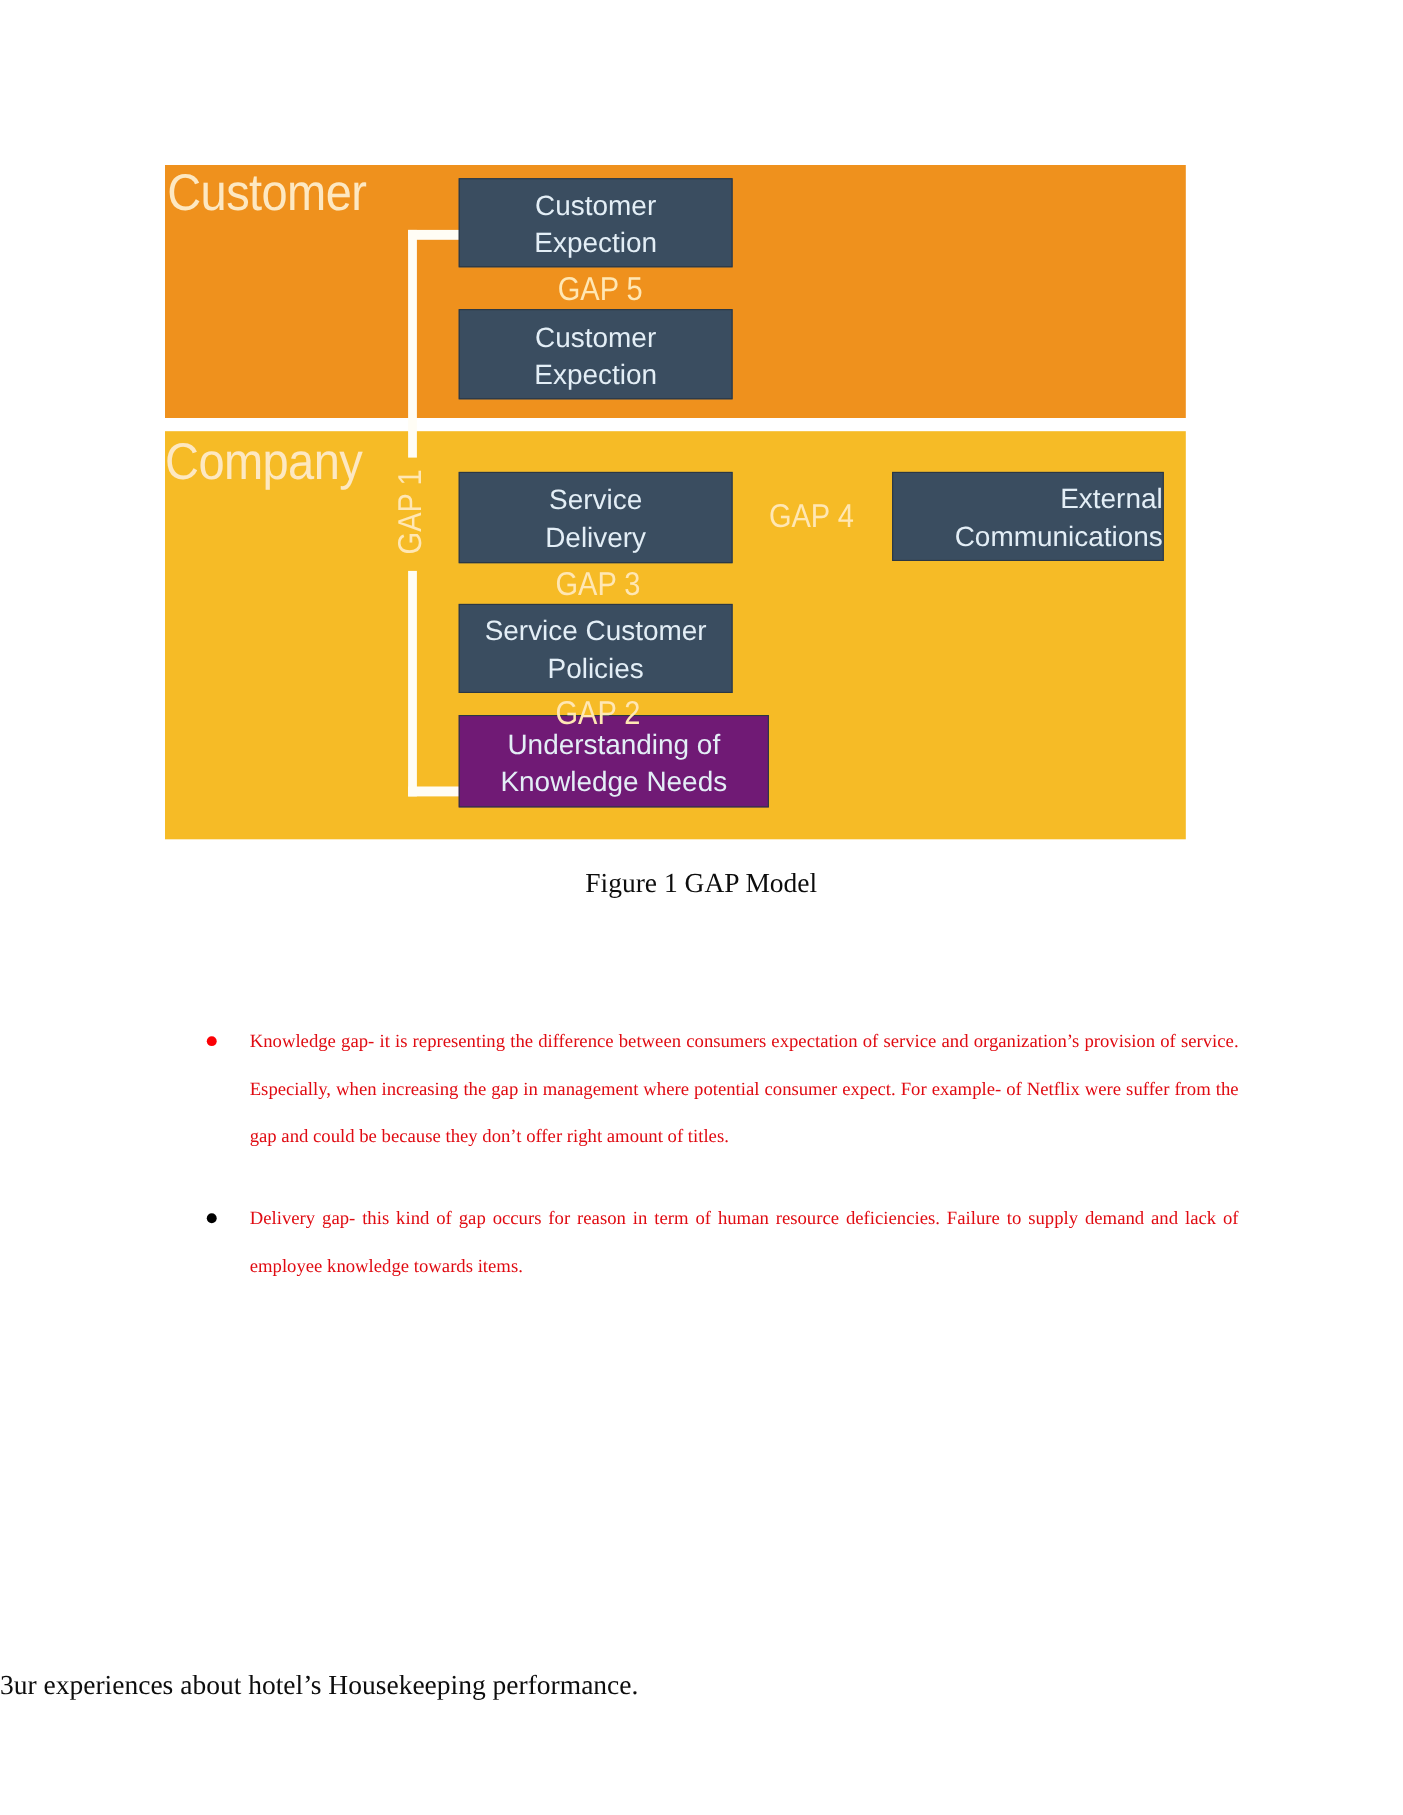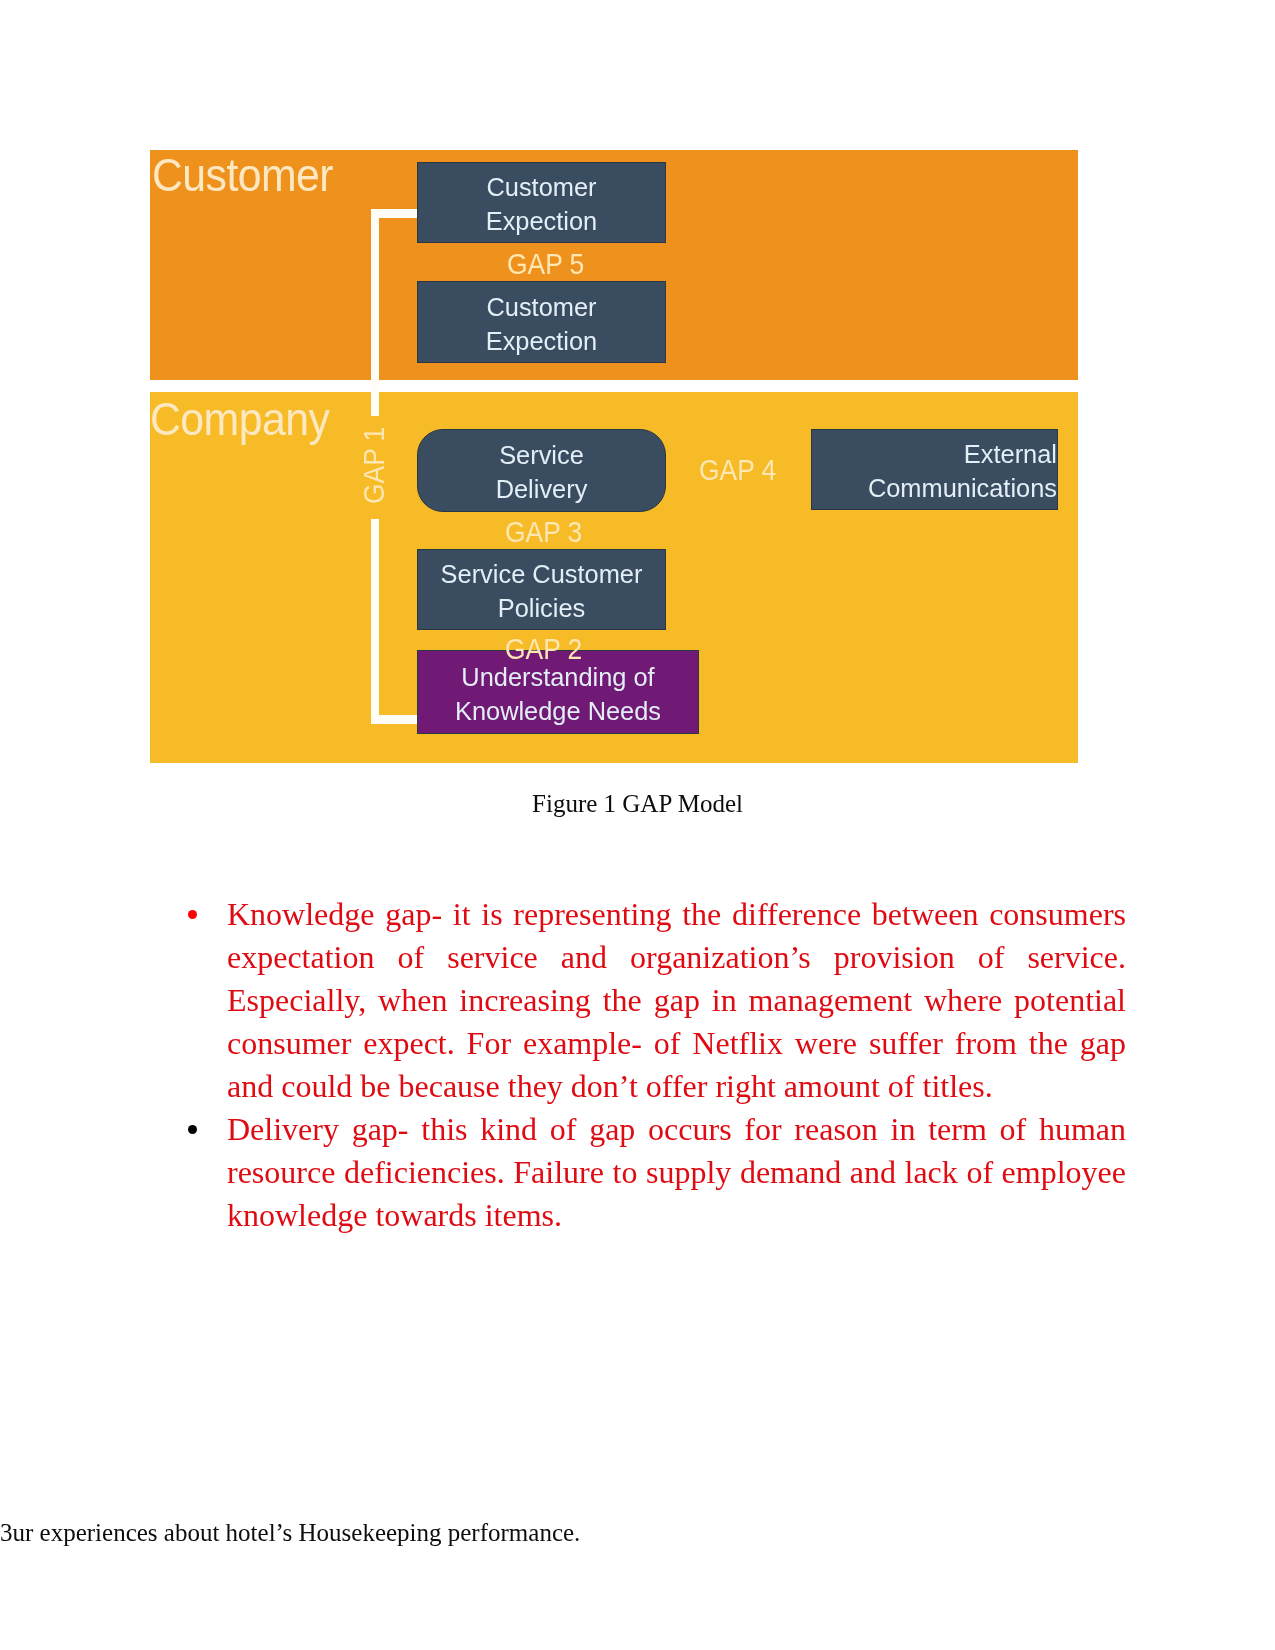--- a/index.html
+++ b/index.html
@@ -15,21 +15,21 @@
   .node{position:absolute;box-sizing:border-box;background:#3a4d60;border:1px solid #2b3744;color:#e3eef6;
         font-family:"Liberation Sans",sans-serif;font-size:25.4px;line-height:34px;text-align:center;
         display:flex;flex-direction:column;align-items:center;justify-content:center;padding-top:3px;}
   .gap{position:absolute;font-family:"Liberation Sans",sans-serif;color:#ffe7b4;font-size:30px;line-height:1;white-space:nowrap;
        transform:scaleX(0.88);transform-origin:0 0;}
   .gap-vertical{transform:rotate(-90deg) scaleX(0.88);transform-origin:0 0;}
   .conn{position:absolute;background:#fffdf5;}
   
   .figcap{position:absolute;left:0;top:791px;width:1275px;text-align:center;font-size:25px;line-height:1;color:#0d0d0d;}
   .bullets{position:absolute;left:227px;top:893px;width:899px;}
-  .bullet{position:relative;color:#e00b12;font-size:32px;line-height:43px;text-align:justify;}
+  .bullet{position:relative;color:#e00b12;font-size:17px;line-height:43px;text-align:justify;margin-top:32px;}
   .bullet .dot{position:absolute;left:-39px;top:17px;width:9px;height:9px;border-radius:50%;background:currentColor;font-size:0;}
   .footer{position:absolute;left:0;top:1520px;width:1275px;font-size:25px;line-height:1;color:#0d0d0d;}
 </style>
 </head>
 <body>
 
 <div class="page">
 
   <div class="figure">
     <div class="band-customer" style="background-color: rgb(239, 145, 29);"></div>
@@ -43,21 +43,21 @@
     <div class="conn" style="left: 221px; top: 565px; width: 47px; height: 9px; background-color: rgb(255, 253, 245);"></div>
 
     <div class="node" style="left: 267px; top: 12px; width: 249px; height: 81px; background-color: rgb(58, 77, 96); color: rgb(227, 238, 246);">
       <span>Customer</span>
       <span>Expection</span>
     </div>
     <div class="node" style="left: 267px; top: 131px; width: 249px; height: 82px; background-color: rgb(58, 77, 96); color: rgb(227, 238, 246);">
       <span>Customer</span>
       <span>Expection</span>
     </div>
-    <div class="node" style="left: 267px; top: 279px; width: 249px; height: 83px; background-color: rgb(58, 77, 96); color: rgb(227, 238, 246); border-radius: 26px;">
+    <div class="node" style="left: 267px; top: 279px; width: 249px; height: 83px; background-color: rgb(58, 77, 96); color: rgb(227, 238, 246);">
       <span>Service</span>
       <span>Delivery</span>
     </div>
     <div class="node" style="left: 661px; top: 279px; width: 247px; height: 81px; background-color: rgb(58, 77, 96); color: rgb(227, 238, 246); align-items: flex-end;">
       <span>External</span>
       <span>Communications</span>
     </div>
     <div class="node" style="left: 267px; top: 399px; width: 249px; height: 81px; background-color: rgb(58, 77, 96); color: rgb(227, 238, 246);">
       <span>Service Customer</span>
       <span>Policies</span>

